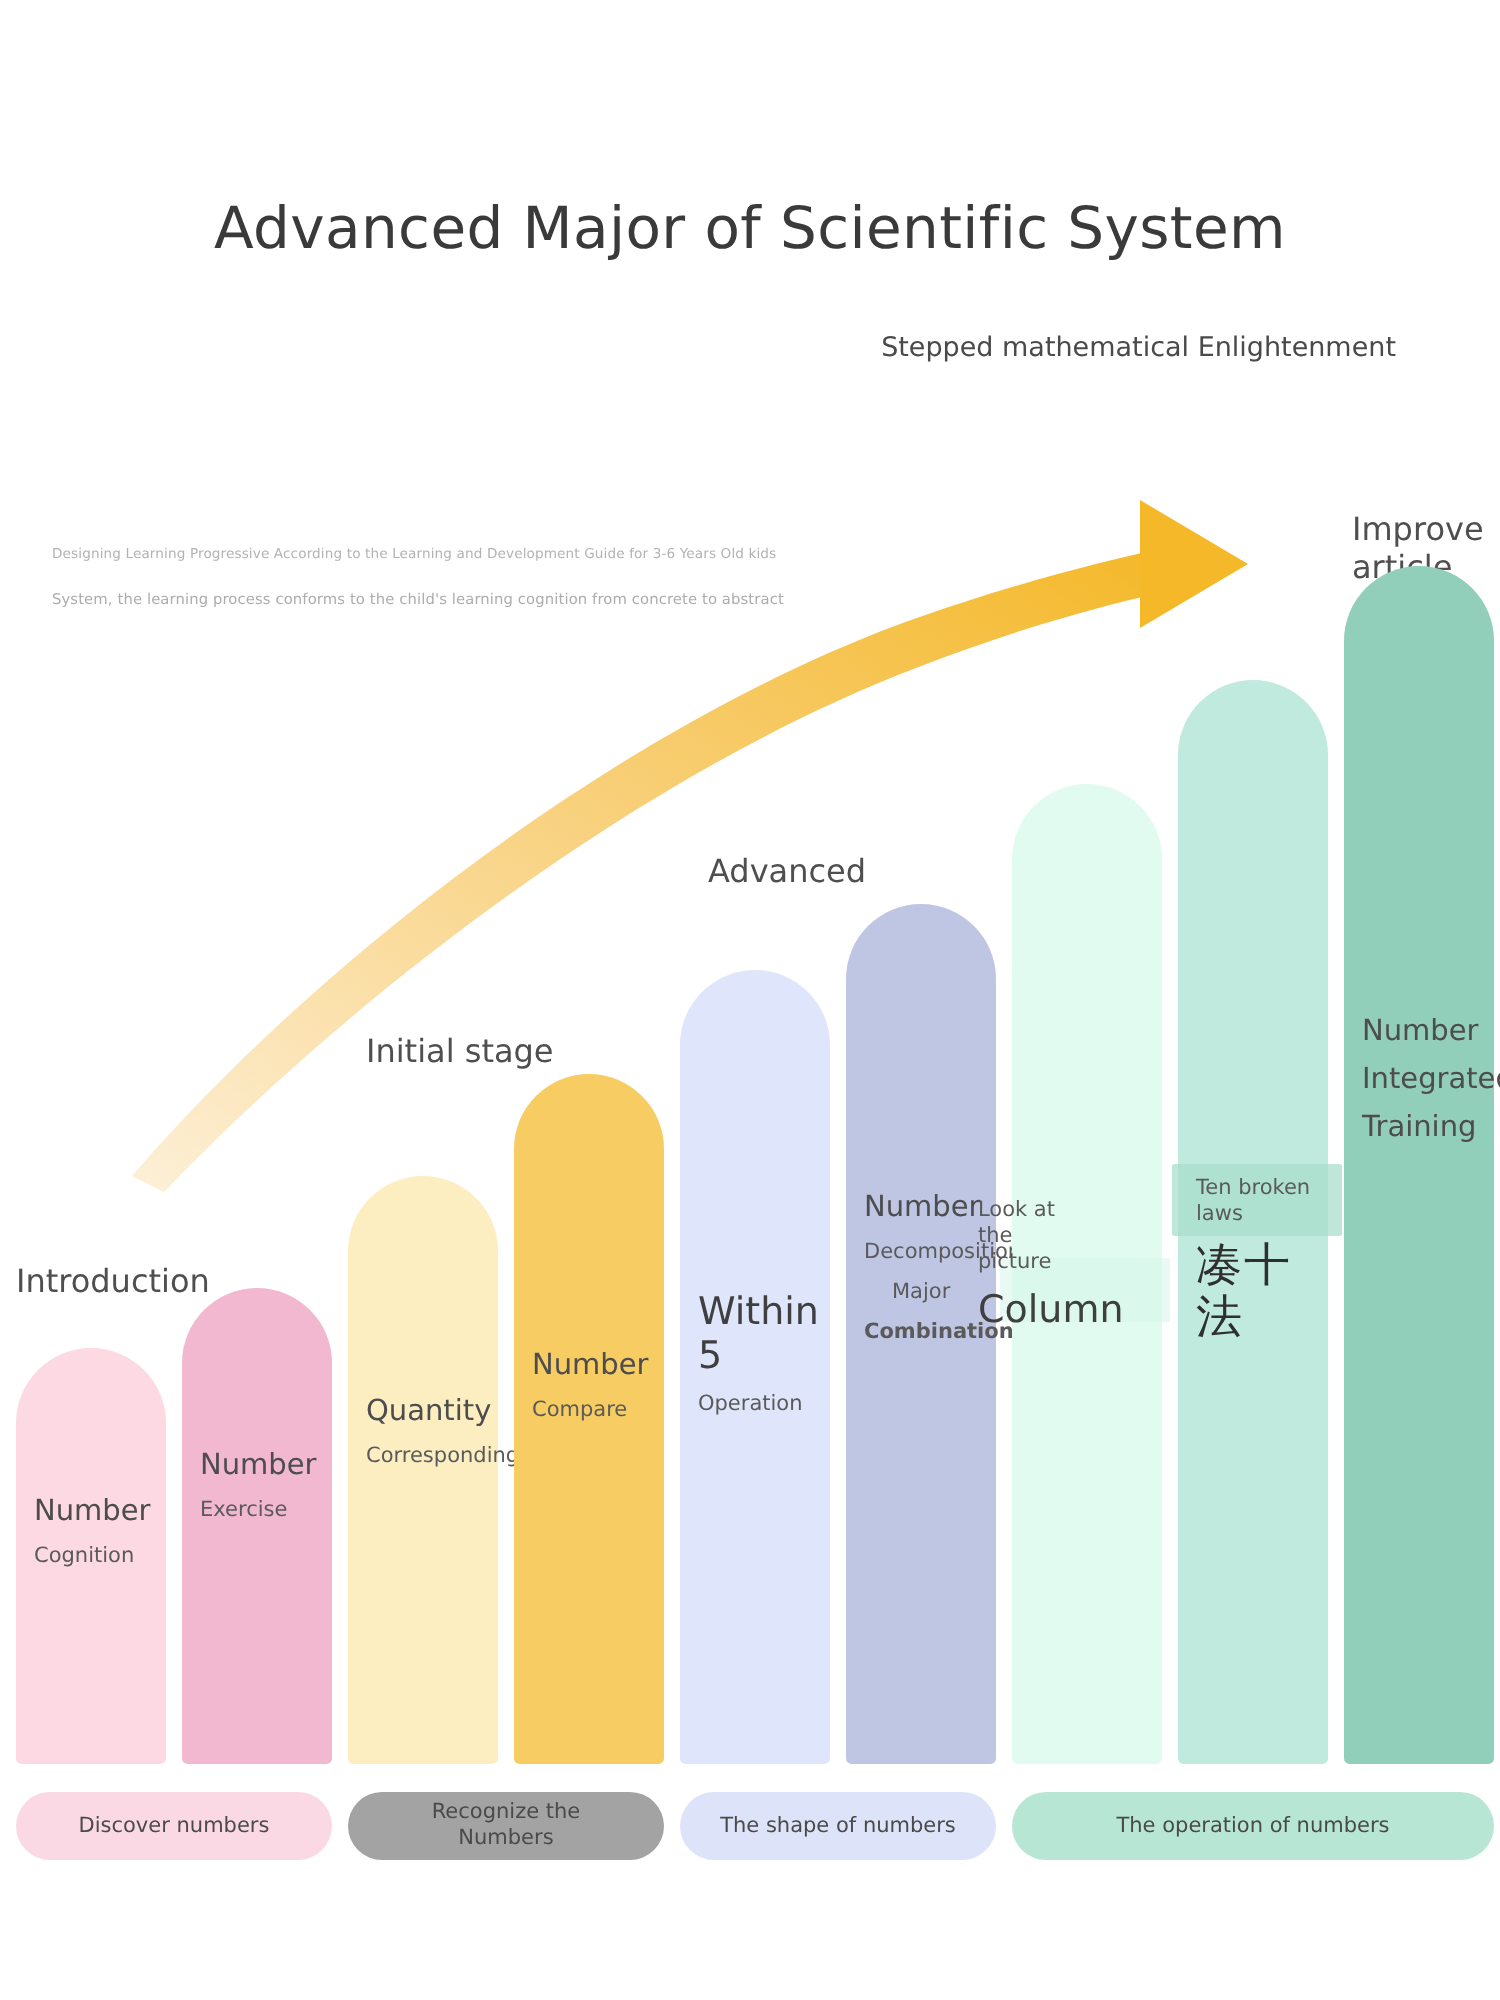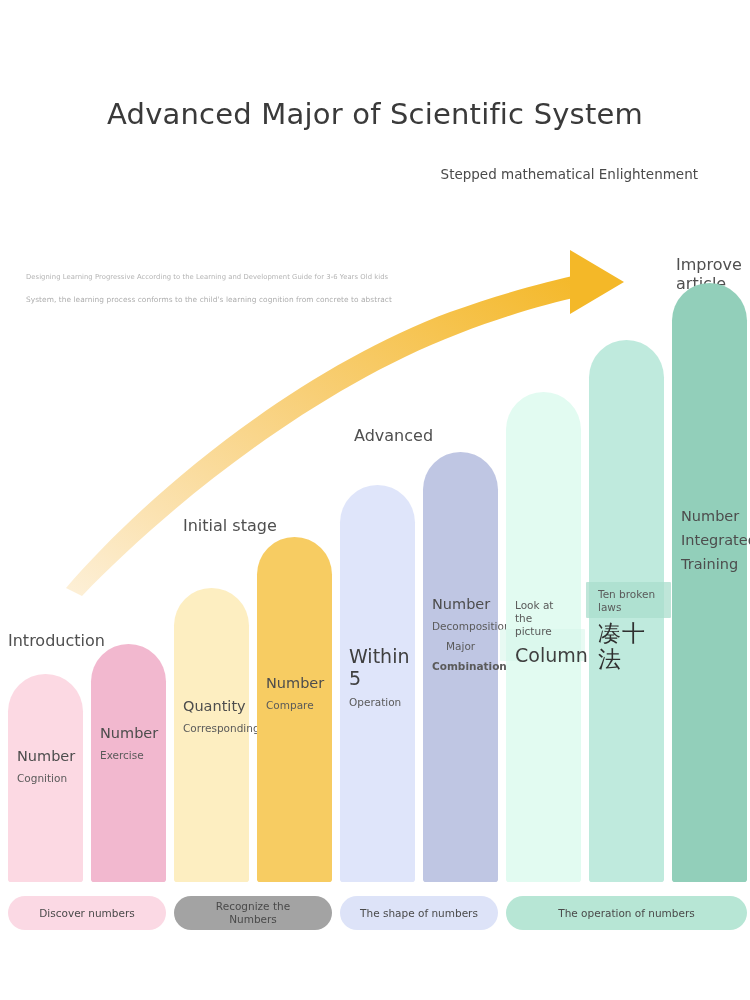--- a/index.html
+++ b/index.html
@@ -215,21 +215,21 @@
     </div>
     <div class="bar" style="left: 423px; top: 452px; width: 75px; height: 430px; background: rgb(191, 198, 227);"></div>
     <div class="bar-labels" style="left: 423px; top: 596px; width: 75px;">
       <div class="bl-big" style="white-space: pre-line;">Number</div>
       <div class="bl-small" style="white-space: pre-line;">Decomposition</div>
       <div class="bl-small" style="padding-left: 14px; white-space: pre-line;">Major</div>
       <div class="bl-small" style="white-space: pre-line; font-weight: bold;">Combination</div>
     </div>
     <div class="bar" style="left: 506px; top: 392px; width: 75px; height: 490px; background: rgb(226, 251, 241);"></div>
     <div class="plate" style="left: 500px; top: 629px; width: 85px; height: 32px; opacity: 0.55; background: rgb(214, 246, 234);"></div>
-    <div class="bar-labels" style="left: 506px; top: 599px; width: 75px;">
+    <div class="bar-labels" style="left: 480px; top: 599px; width: 75px;">
       <div class="bl-small" style="white-space: pre-line;">Look at
 the picture</div>
       <div class="bl-xl" style="white-space: pre-line;">Column</div>
     </div>
     <div class="bar" style="left: 589px; top: 340px; width: 75px; height: 542px; background: rgb(191, 234, 221);"></div>
     <div class="plate" style="left: 586px; top: 582px; width: 85px; height: 36px;"></div>
     <div class="bar-labels" style="left: 589px; top: 588px; width: 88px;">
       <div class="bl-small" style="white-space: pre-line;">Ten broken
 laws</div>
       <div class="bl-cjk" style="white-space: pre-line;">凑十法</div>

